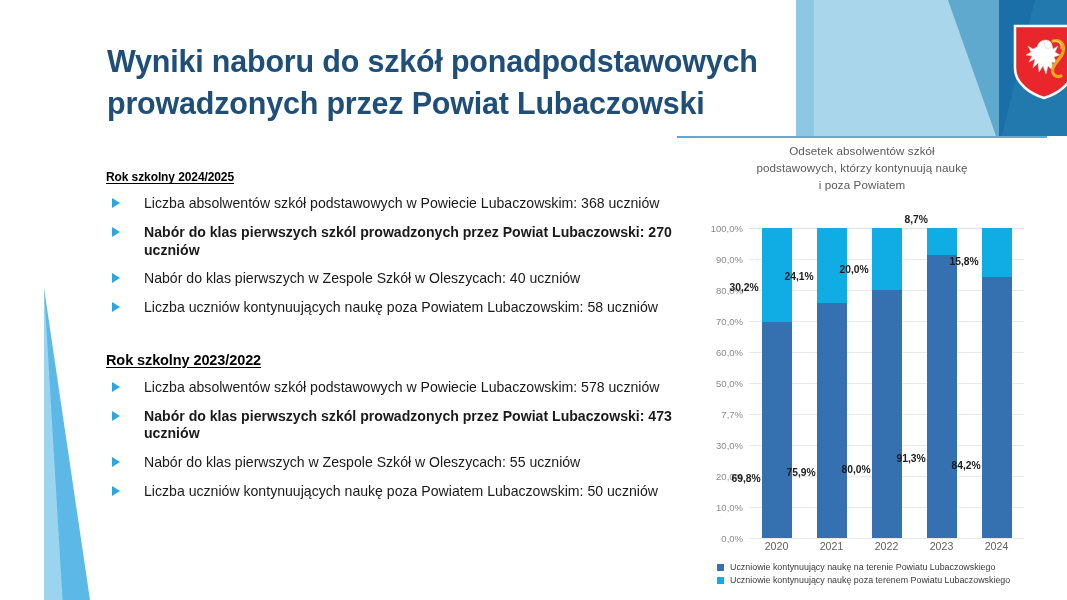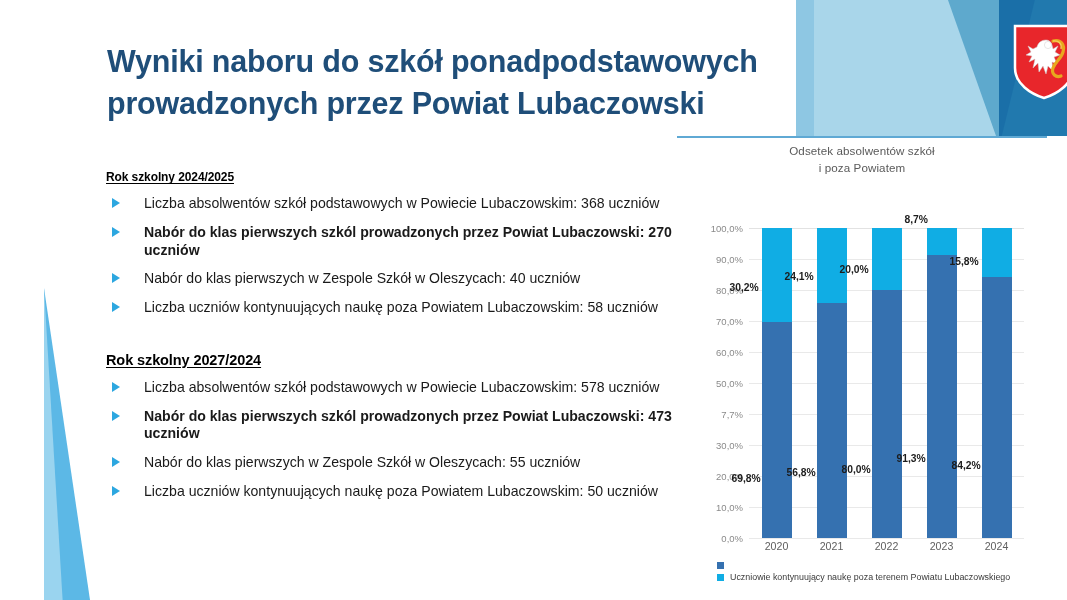--- a/index.html
+++ b/index.html
@@ -215,21 +215,21 @@
         <span>Nabór do klas pierwszych w Zespole Szkół w Oleszycach: 40 uczniów</span>
       </li>
       <li>
         <span class="arrow"></span>
         <span>Liczba uczniów kontynuujących naukę poza Powiatem Lubaczowskim: 58 uczniów</span>
       </li>
     </ul>
 
     <div class="gap"></div>
 
-    <div class="sec-head s2">Rok szkolny 2027/2024</div>
+    <div class="sec-head s2">Rok szkolny 2023/2022</div>
     <ul class="blist">
       <li>
         <span class="arrow"></span>
         <span>Liczba absolwentów szkół podstawowych w Powiecie Lubaczowskim: 578 uczniów</span>
       </li>
       <li class="bold">
         <span class="arrow"></span>
         <span>Nabór do klas pierwszych szkól prowadzonych przez Powiat Lubaczowski: 473 uczniów</span>
       </li>
       <li>
@@ -239,20 +239,21 @@
       <li>
         <span class="arrow"></span>
         <span>Liczba uczniów kontynuujących naukę poza Powiatem Lubaczowskim: 50 uczniów</span>
       </li>
     </ul>
   </div>
 
   <div class="chart-panel">
     <div class="chart-title">
       <span>Odsetek absolwentów szkół</span>
+      <span>podstawowych, którzy kontynuują naukę</span>
       <span>i poza Powiatem</span>
     </div>
     <div class="plot" id="plot">
         <div class="gridline top" style="top: 0px;"></div>
         <div class="axis-lbl" style="top: 0px;">100,0%</div>
         <div class="gridline" style="top: 31px;"></div>
         <div class="axis-lbl" style="top: 31px;">90,0%</div>
         <div class="gridline" style="top: 62px;"></div>
         <div class="axis-lbl" style="top: 62px;">80,0%</div>
         <div class="gridline" style="top: 93px;"></div>
@@ -276,21 +277,21 @@
           <div class="seg seg-top" style="height: 93.62px; bottom: 216.38px;"></div>
         </div>
         <div class="xtick" style="left: 12.5px;">2020</div>
         <div class="dlabel" style="left: -17.5px; top: 245.086px;">69,8%</div>
         <div class="dlabel" style="left: -19.5px; top: 54.2996px;">30,2%</div>
         <div class="bar-col" style="left: 67.5px;">
           <div class="seg seg-bottom" style="height: 235.29px;"></div>
           <div class="seg seg-top" style="height: 74.71px; bottom: 235.29px;"></div>
         </div>
         <div class="xtick" style="left: 67.5px;">2021</div>
-        <div class="dlabel" style="left: 37.5px; top: 239.413px;">56,8%</div>
+        <div class="dlabel" style="left: 37.5px; top: 239.413px;">75,9%</div>
         <div class="dlabel" style="left: 35.5px; top: 43.3318px;">24,1%</div>
         <div class="bar-col" style="left: 122.5px;">
           <div class="seg seg-bottom" style="height: 248px;"></div>
           <div class="seg seg-top" style="height: 62px; bottom: 248px;"></div>
         </div>
         <div class="xtick" style="left: 122.5px;">2022</div>
         <div class="dlabel" style="left: 92.5px; top: 235.6px;">80,0%</div>
         <div class="dlabel" style="left: 90.5px; top: 35.96px;">20,0%</div>
         <div class="bar-col" style="left: 177.5px;">
           <div class="seg seg-bottom" style="height: 283.03px;"></div>
@@ -303,20 +304,21 @@
           <div class="seg seg-bottom" style="height: 261.02px;"></div>
           <div class="seg seg-top" style="height: 48.98px; bottom: 261.02px;"></div>
         </div>
         <div class="xtick" style="left: 232.5px;">2024</div>
         <div class="dlabel" style="left: 202.5px; top: 231.694px;">84,2%</div>
         <div class="dlabel" style="left: 200.5px; top: 28.4084px;">15,8%</div>
       </div>
     <div class="legend">
       <div class="lg-row">
         <span class="lg-sw dark"></span>
+        <span class="lg-txt">Uczniowie kontynuujący naukę na terenie Powiatu Lubaczowskiego</span>
       </div>
       <div class="lg-row">
         <span class="lg-sw light"></span>
         <span class="lg-txt">Uczniowie kontynuujący naukę poza terenem Powiatu Lubaczowskiego</span>
       </div>
     </div>
   </div>
 
 </div>
 

